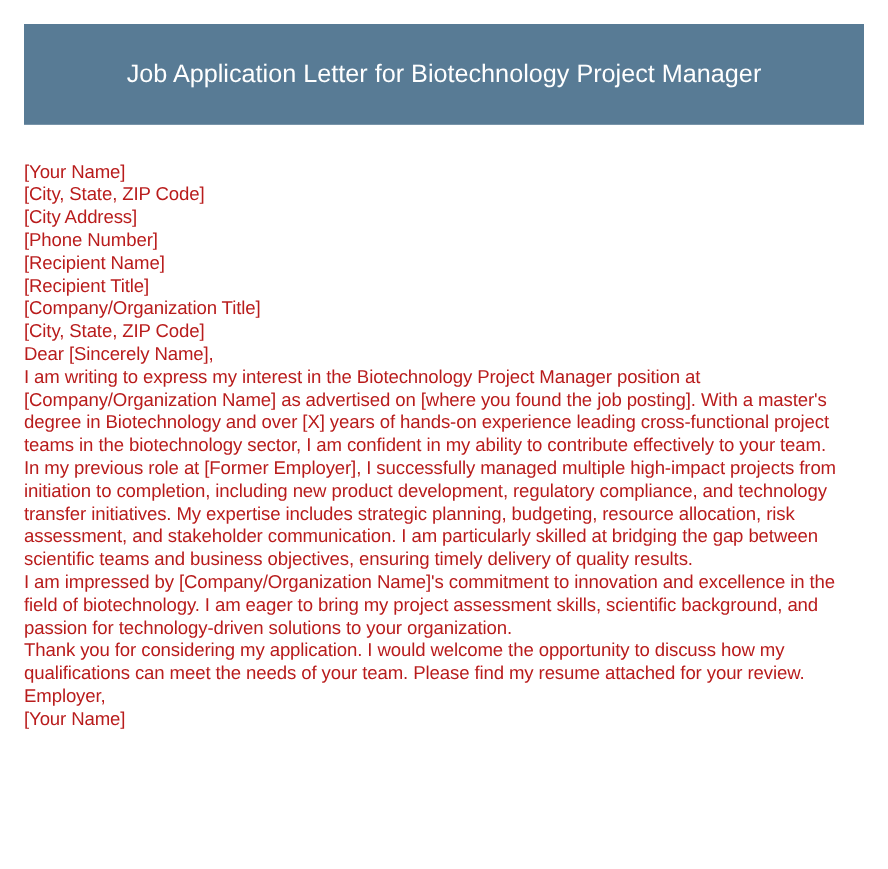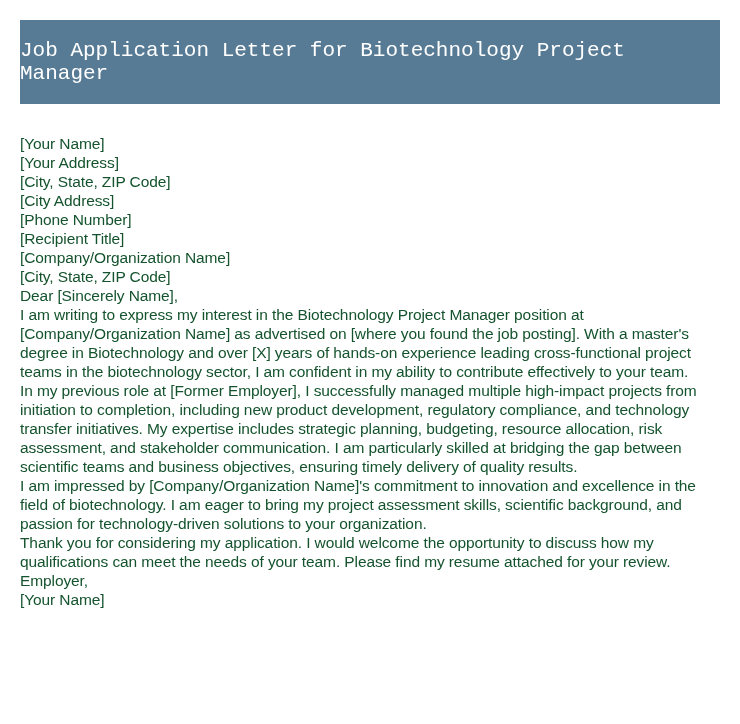--- a/index.html
+++ b/index.html
@@ -2,45 +2,45 @@
 <html><head>
   <meta charset="utf-8">
   <style>
     html, body { margin: 0; padding: 0; background: #ffffff; }
     body { width: 740px; height: 724px; overflow: hidden; position: relative; }
     .header {
       position: absolute; left: 20px; top: 20px; width: 700px; height: 84px;
       background: #587b95; display: flex; align-items: center; justify-content: center;
     }
     .header h1 {
-      margin: 0; color: #ffffff; font-family: Liberation Mono, monospace;
+      margin: 0; color: #ffffff; font-family: Liberation Sans, sans-serif;
       font-size: 21px; font-weight: normal; letter-spacing: 0px;
     }
     .letter {
       position: absolute; left: 20px; top: 134px; width: 705px;
       font-family: "Liberation Sans", sans-serif; font-size: 15.5px; line-height: 19px;
-      color: #14532d; letter-spacing: -0.1px;
+      color: #b91c1c; letter-spacing: -0.1px;
     }
     .letter p { margin: 0; }
   </style>
 </head>
 <body>
 
 <div class="header">
   <h1>Job Application Letter for Biotechnology Project Manager</h1>
 </div>
 
 <div class="letter">
   <p>[Your Name]</p>
-  <p>[Your Address]</p>
   <p>[City, State, ZIP Code]</p>
   <p>[City Address]</p>
   <p>[Phone Number]</p>
+  <p>[Recipient Name]</p>
   <p>[Recipient Title]</p>
-  <p>[Company/Organization Name]</p>
+  <p>[Company/Organization Title]</p>
   <p>[City, State, ZIP Code]</p>
   <p>Dear [Sincerely Name],</p>
   <p>I am writing to express my interest in the Biotechnology Project Manager position at [Company/Organization Name] as advertised on [where you found the job posting]. With a master's degree in Biotechnology and over [X] years of hands-on experience leading cross-functional project teams in the biotechnology sector, I am confident in my ability to contribute effectively to your team.</p>
   <p>In my previous role at [Former Employer], I successfully managed multiple high-impact projects from initiation to completion, including new product development, regulatory compliance, and technology transfer initiatives. My expertise includes strategic planning, budgeting, resource allocation, risk assessment, and stakeholder communication. I am particularly skilled at bridging the gap between scientific teams and business objectives, ensuring timely delivery of quality results.</p>
   <p>I am impressed by [Company/Organization Name]'s commitment to innovation and excellence in the field of biotechnology. I am eager to bring my project assessment skills, scientific background, and passion for technology-driven solutions to your organization.</p>
   <p>Thank you for considering my application. I would welcome the opportunity to discuss how my qualifications can meet the needs of your team. Please find my resume attached for your review.</p>
   <p>Employer,</p>
   <p>[Your Name]</p>
 </div>
 

